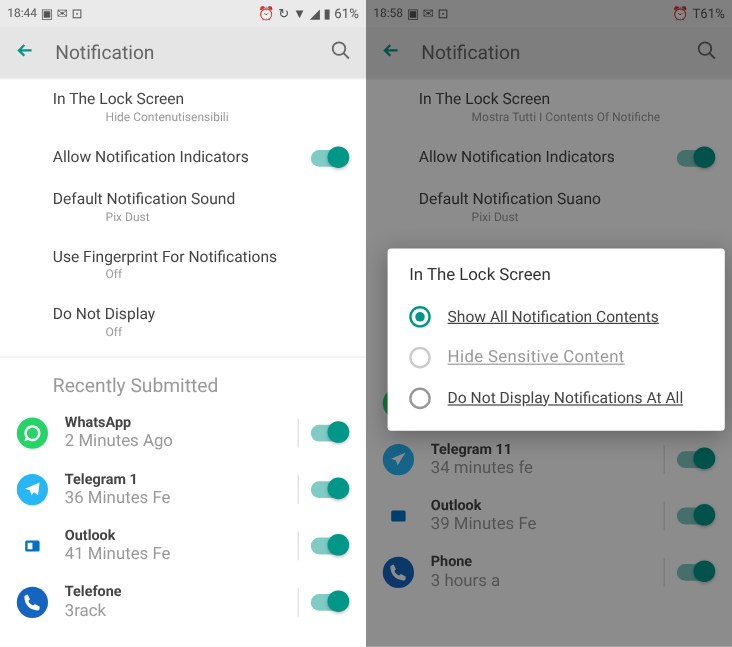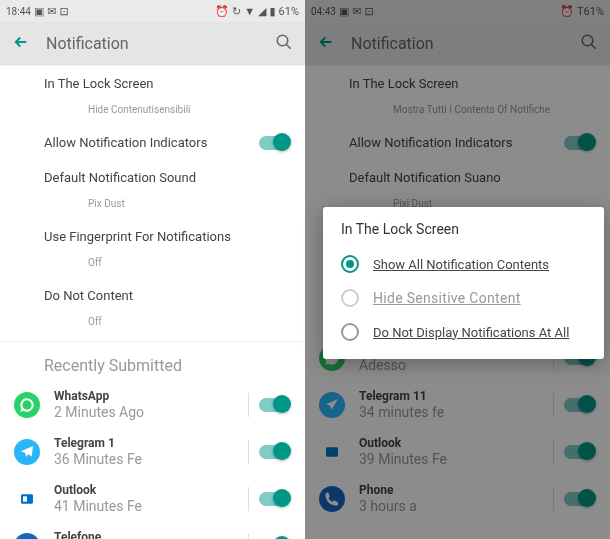--- a/index.html
+++ b/index.html
@@ -11,21 +11,21 @@
     .status-left, .status-right { display: flex; align-items: center; gap: 3px; justify-content: space-between; }
     .status-right span.battery-text { font-size: 11px; }
     .app-bar { height: 44px; display: flex; align-items: center; padding: 0 12px; gap: 16px; position: relative; z-index: 1; background: #e5e5e5; border-bottom: 1px solid #f0f0f0; }
     .app-bar .back { color: #009688; }
     .app-bar .title { flex: 1; font-size: 16px; color: #666; font-weight: 400; }
     .app-bar .search { color: #666; }
     .content { position: relative; z-index: 1; overflow-y: auto; height: calc(539px - 66px); }
     .setting { padding: 10px 16px 10px 44px; display: flex; align-items: center; justify-content: space-between; }
     .setting-text { flex: 1; }
     .setting-title { font-size: 13px; color: #444; }
-    .setting-sub { font-size: 10px; color: #999; margin-top: 13px; padding-left: 44px; }
+    .setting-sub { font-size: 10px; color: #999; margin-top: 2px; padding-left: 44px; }
     .toggle { width: 30px; height: 14px; background: #80cbc4; border-radius: 8px; position: relative; }
     .toggle::after { content: ''; position: absolute; right: -2px; top: -3px; width: 18px; height: 18px; background: #009688; border-radius: 50%; box-shadow: 0 1px 3px rgba(0,0,0,0.3); }
     .divider { height: 1px; background: #eee; margin: 4px 0; }
     .section-header { font-size: 16px; color: #999; padding: 10px 16px 6px 44px; }
     .app-row { display: flex; align-items: center; padding: 8px 16px 8px 14px; }
     .app-icon { width: 26px; height: 26px; border-radius: 50%; display: flex; align-items: center; justify-content: center; margin-right: 14px; flex-shrink: 0; }
     .app-icon svg { width: 16px; height: 16px; }
     .app-info { flex: 1; }
     .app-name { font-size: 12px; color: #444; font-weight: bold; }
     .app-time { font-size: 14px; color: #999; margin-top: 1px; }
@@ -100,21 +100,21 @@
       </div>
     </div>
     <div class="setting">
       <div class="setting-text">
         <div class="setting-title">Use Fingerprint For Notifications</div>
         <div class="setting-sub">Off</div>
       </div>
     </div>
     <div class="setting">
       <div class="setting-text">
-        <div class="setting-title">Do Not Content</div>
+        <div class="setting-title">Do Not Display</div>
         <div class="setting-sub">Off</div>
       </div>
     </div>
     <div class="divider"></div>
     <div class="section-header">Recently Submitted</div>
 
     <div class="app-row">
       <div class="app-icon" style="background:#25D366">
         <svg viewBox="0 0 24 24" fill="#fff">
             <path d="M12 2a10 10 0 00-8.5 15.3L2 22l4.8-1.5A10 10 0 1012 2zm0 3a7 7 0 110 14 7 7 0 010-14z"></path>
@@ -178,21 +178,21 @@
           <div class="toggle"></div>
         </div>
     </div>
 
   </div>
 </div>
 
 <div class="panel right">
   <div class="status-bar">
     <div class="status-left">
-      <span>04:43</span>
+      <span>18:58</span>
       <span class="status-icon">▣</span>
       <span class="status-icon">✉</span>
       <span class="status-icon">⊡</span>
     </div>
     <div class="status-right">
       <span class="status-icon">⏰</span>
       <span class="battery-text">T61%</span>
     </div>
   </div>
 

